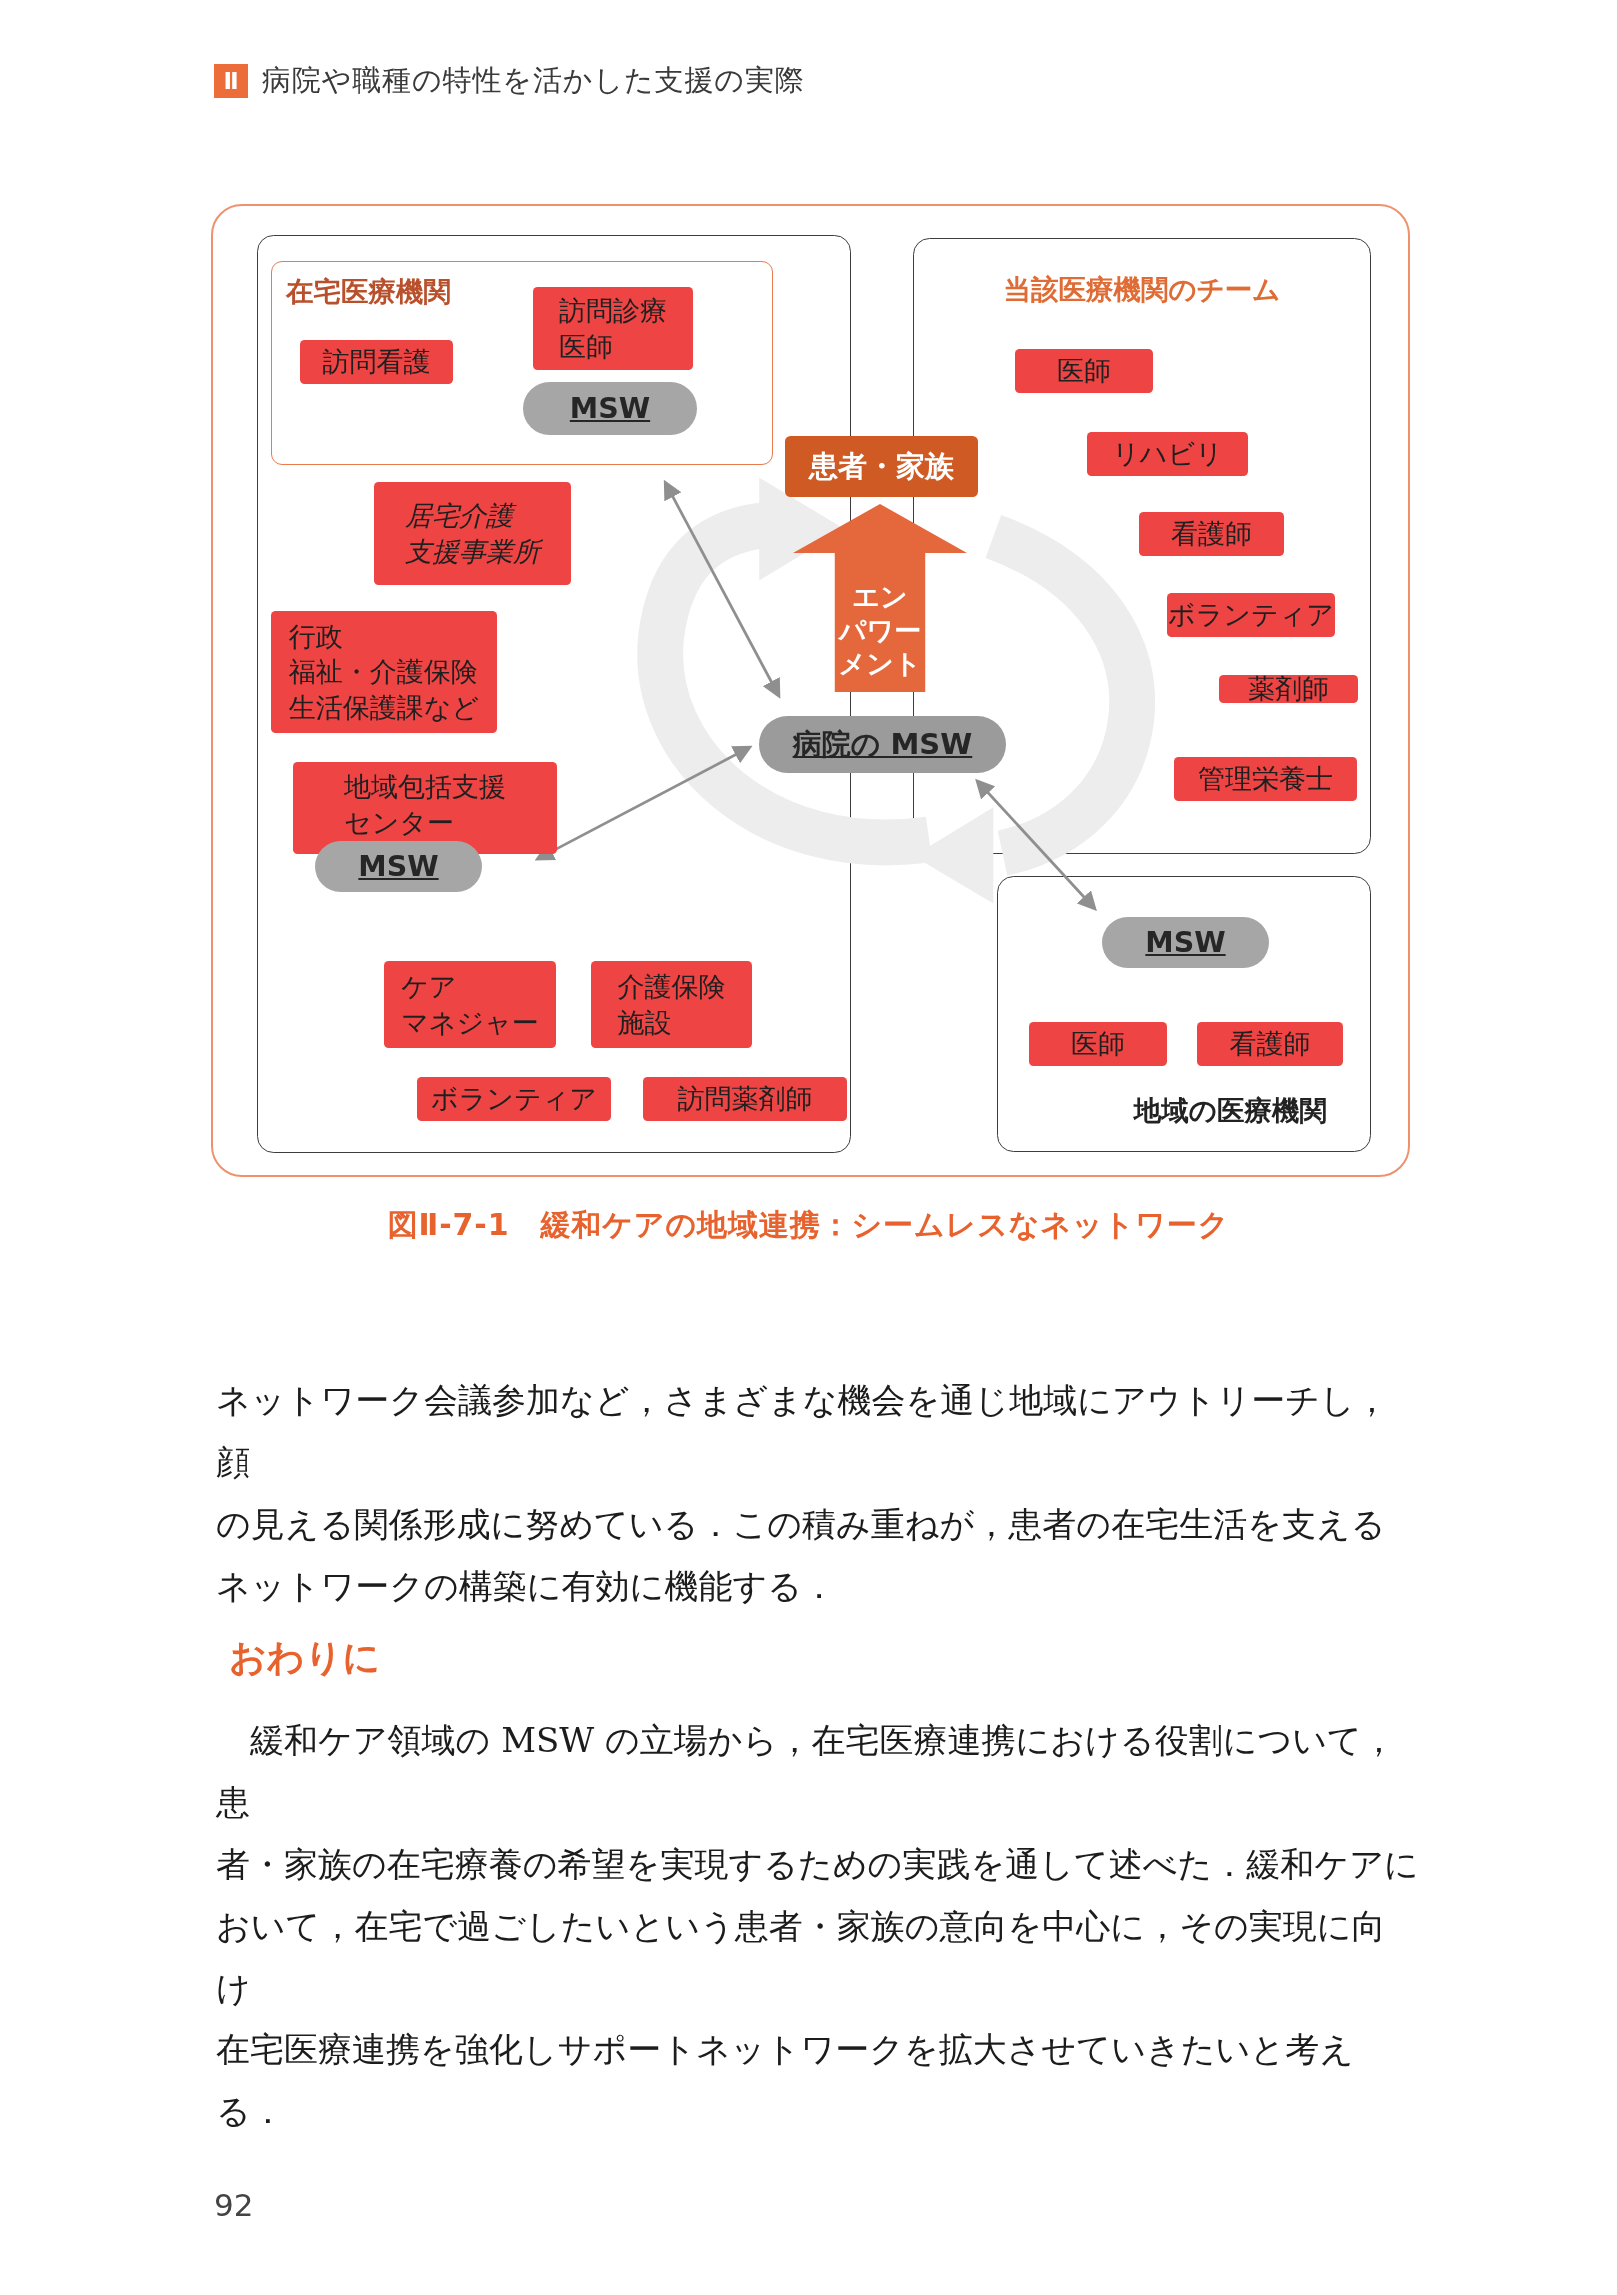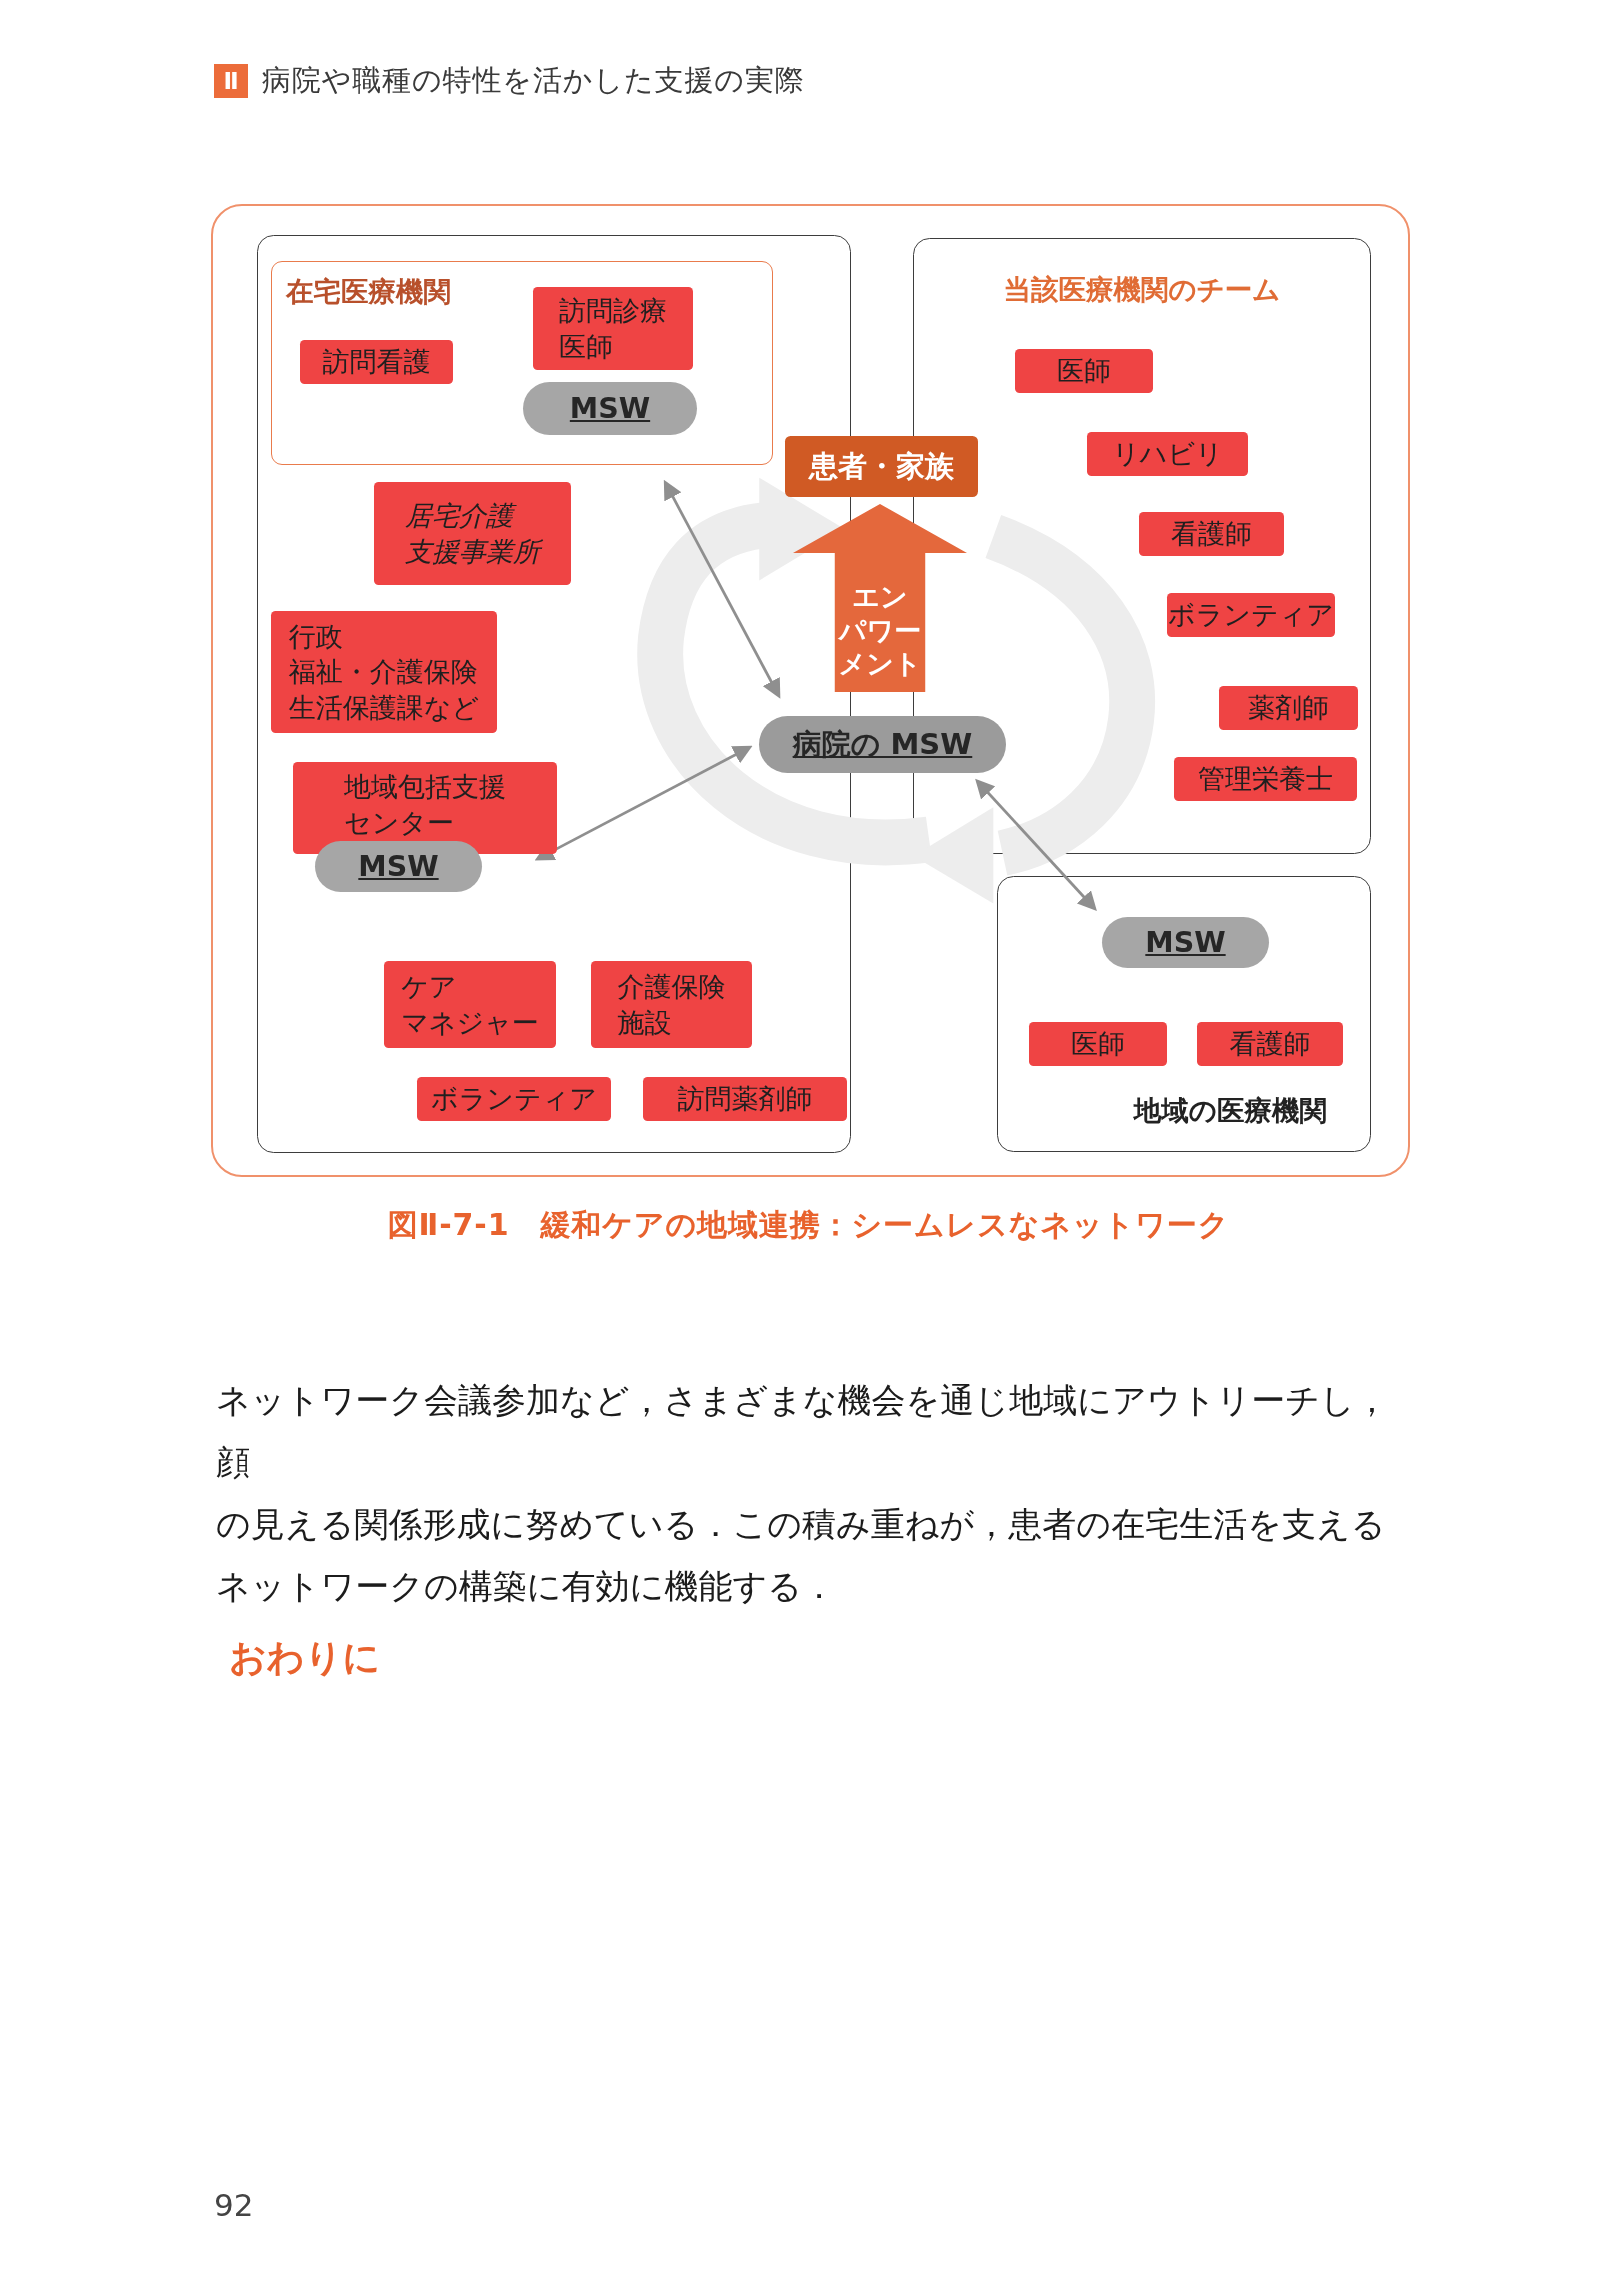--- a/index.html
+++ b/index.html
@@ -103,32 +103,36 @@
 パワー
 メント</span>
     </div>
     <div class="pill" style="left:546px; top:510px; width:247px; height:57px; font-size:29px; background:#9b9b9b;">病院の MSW</div>
 
     <div class="box-title" style="left:700px; top:66px; width:458px; text-align:center; color:#e06c35;">当該医療機関のチーム</div>
     <div class="plabel" style="left:802px; top:143px; width:138px; height:44px;">医師</div>
     <div class="plabel" style="left:874px; top:226px; width:161px; height:44px;">リハビリ</div>
     <div class="plabel" style="left:926px; top:306px; width:145px; height:44px;">看護師</div>
     <div class="plabel" style="left:954px; top:387px; width:168px; height:44px;">ボランティア</div>
-    <div class="plabel" style="left:1006px; top:480px; width:139px; height:44px;">薬剤師</div>
+    <div class="plabel" style="left:1006px; top:469px; width:139px; height:28px;">薬剤師</div>
     <div class="plabel" style="left:961px; top:551px; width:183px; height:44px;">管理栄養士</div>
 
     <div class="pill" style="left:889px; top:711px; width:167px; height:51px;">MSW</div>
     <div class="plabel" style="left:816px; top:816px; width:138px; height:44px;">医師</div>
     <div class="plabel" style="left:984px; top:816px; width:146px; height:44px;">看護師</div>
     <div class="regional-label" style="left:784px; top:887px; width:352px; padding-right:22px;">地域の医療機関</div>
   </div>
 
   <div class="figure-caption">図Ⅱ-7-1　緩和ケアの地域連携：シームレスなネットワーク</div>
 
   <div class="body-text para1">ネットワーク会議参加など，さまざまな機会を通じ地域にアウトリーチし，顔
 の見える関係形成に努めている．この積み重ねが，患者の在宅生活を支える
 ネットワークの構築に有効に機能する．</div>
   <div class="section-heading">おわりに</div>
+  <div class="body-text para2">　緩和ケア領域の MSW の立場から，在宅医療連携における役割について，患
+者・家族の在宅療養の希望を実現するための実践を通して述べた．緩和ケアに
+おいて，在宅で過ごしたいという患者・家族の意向を中心に，その実現に向け
+在宅医療連携を強化しサポートネットワークを拡大させていきたいと考える．</div>
 
   <div class="page-number">92</div>
 
 </div>
 
 
 </body></html>

